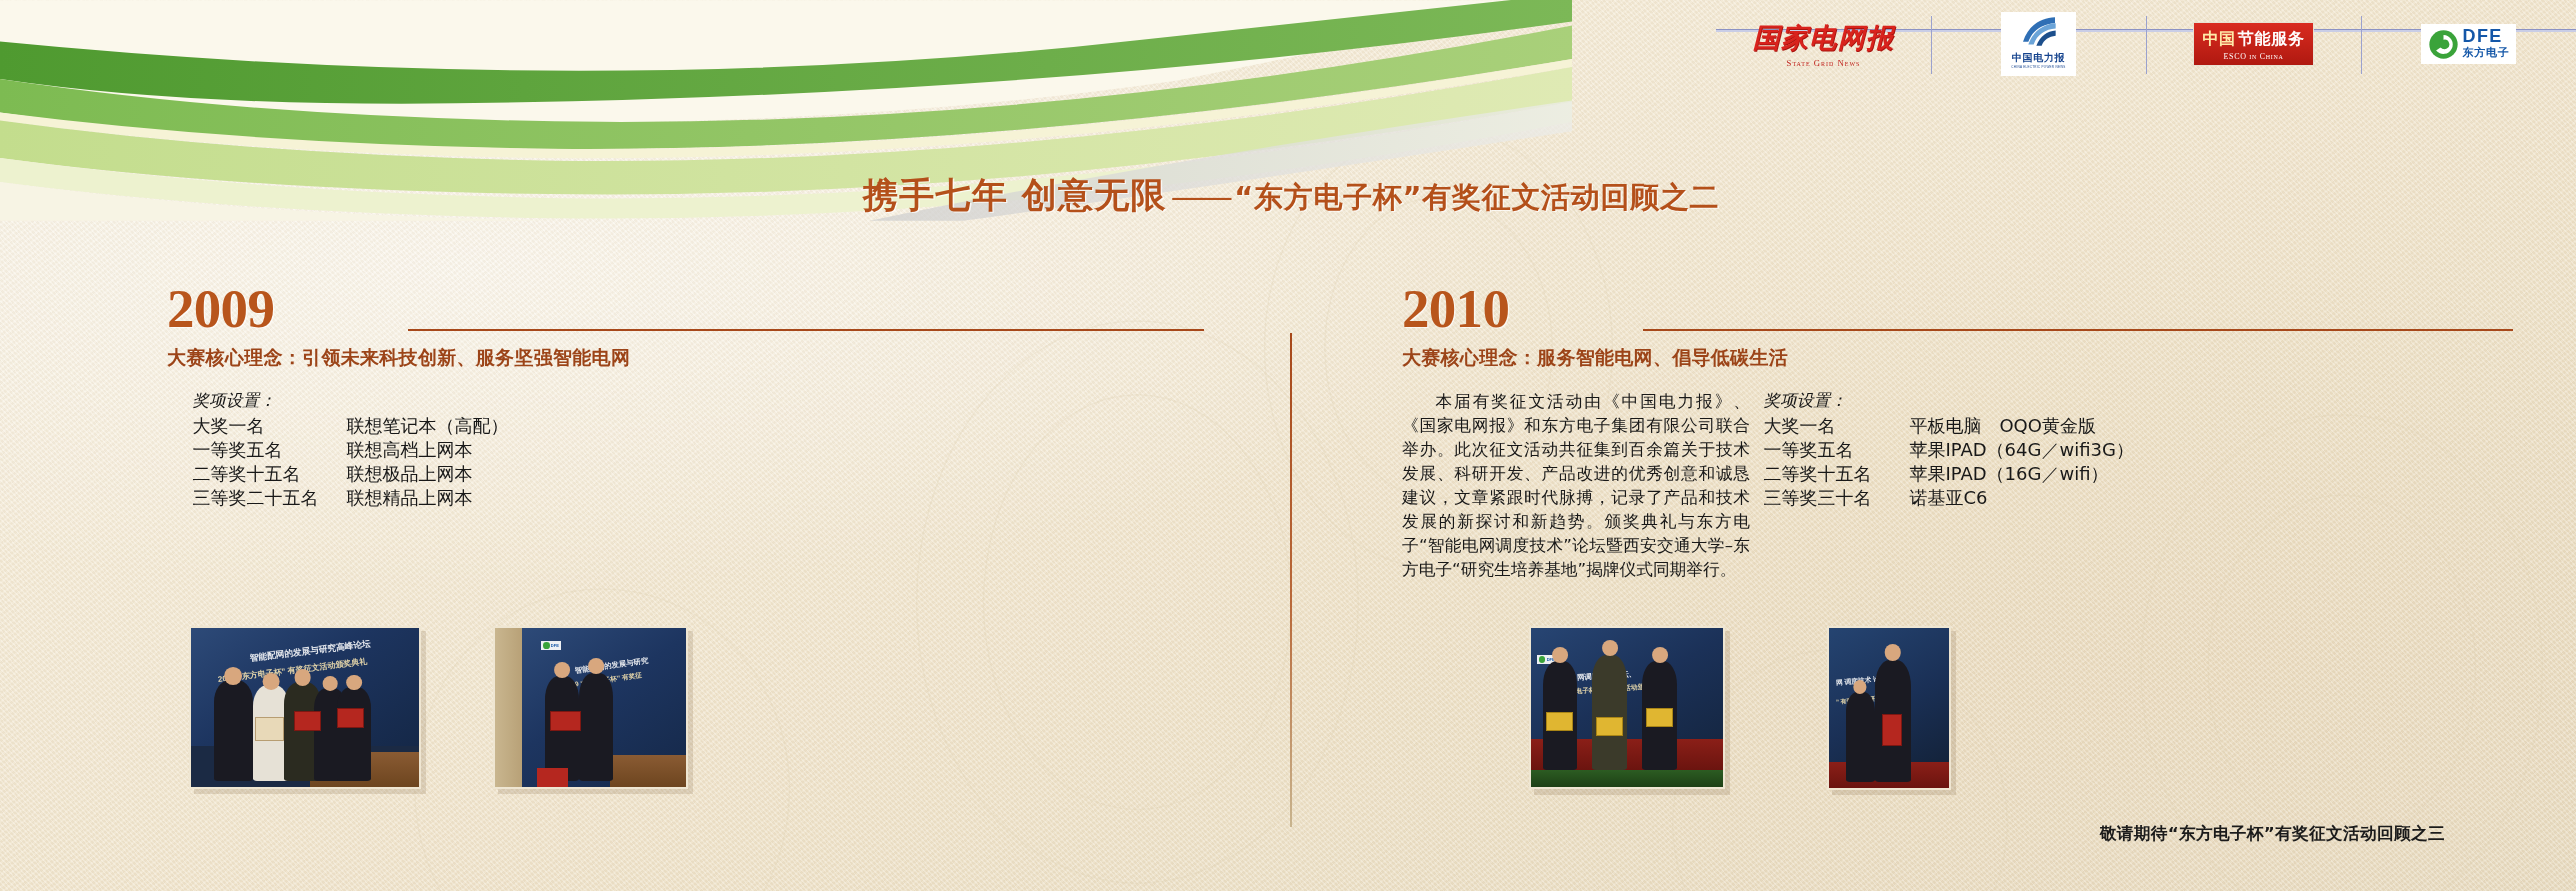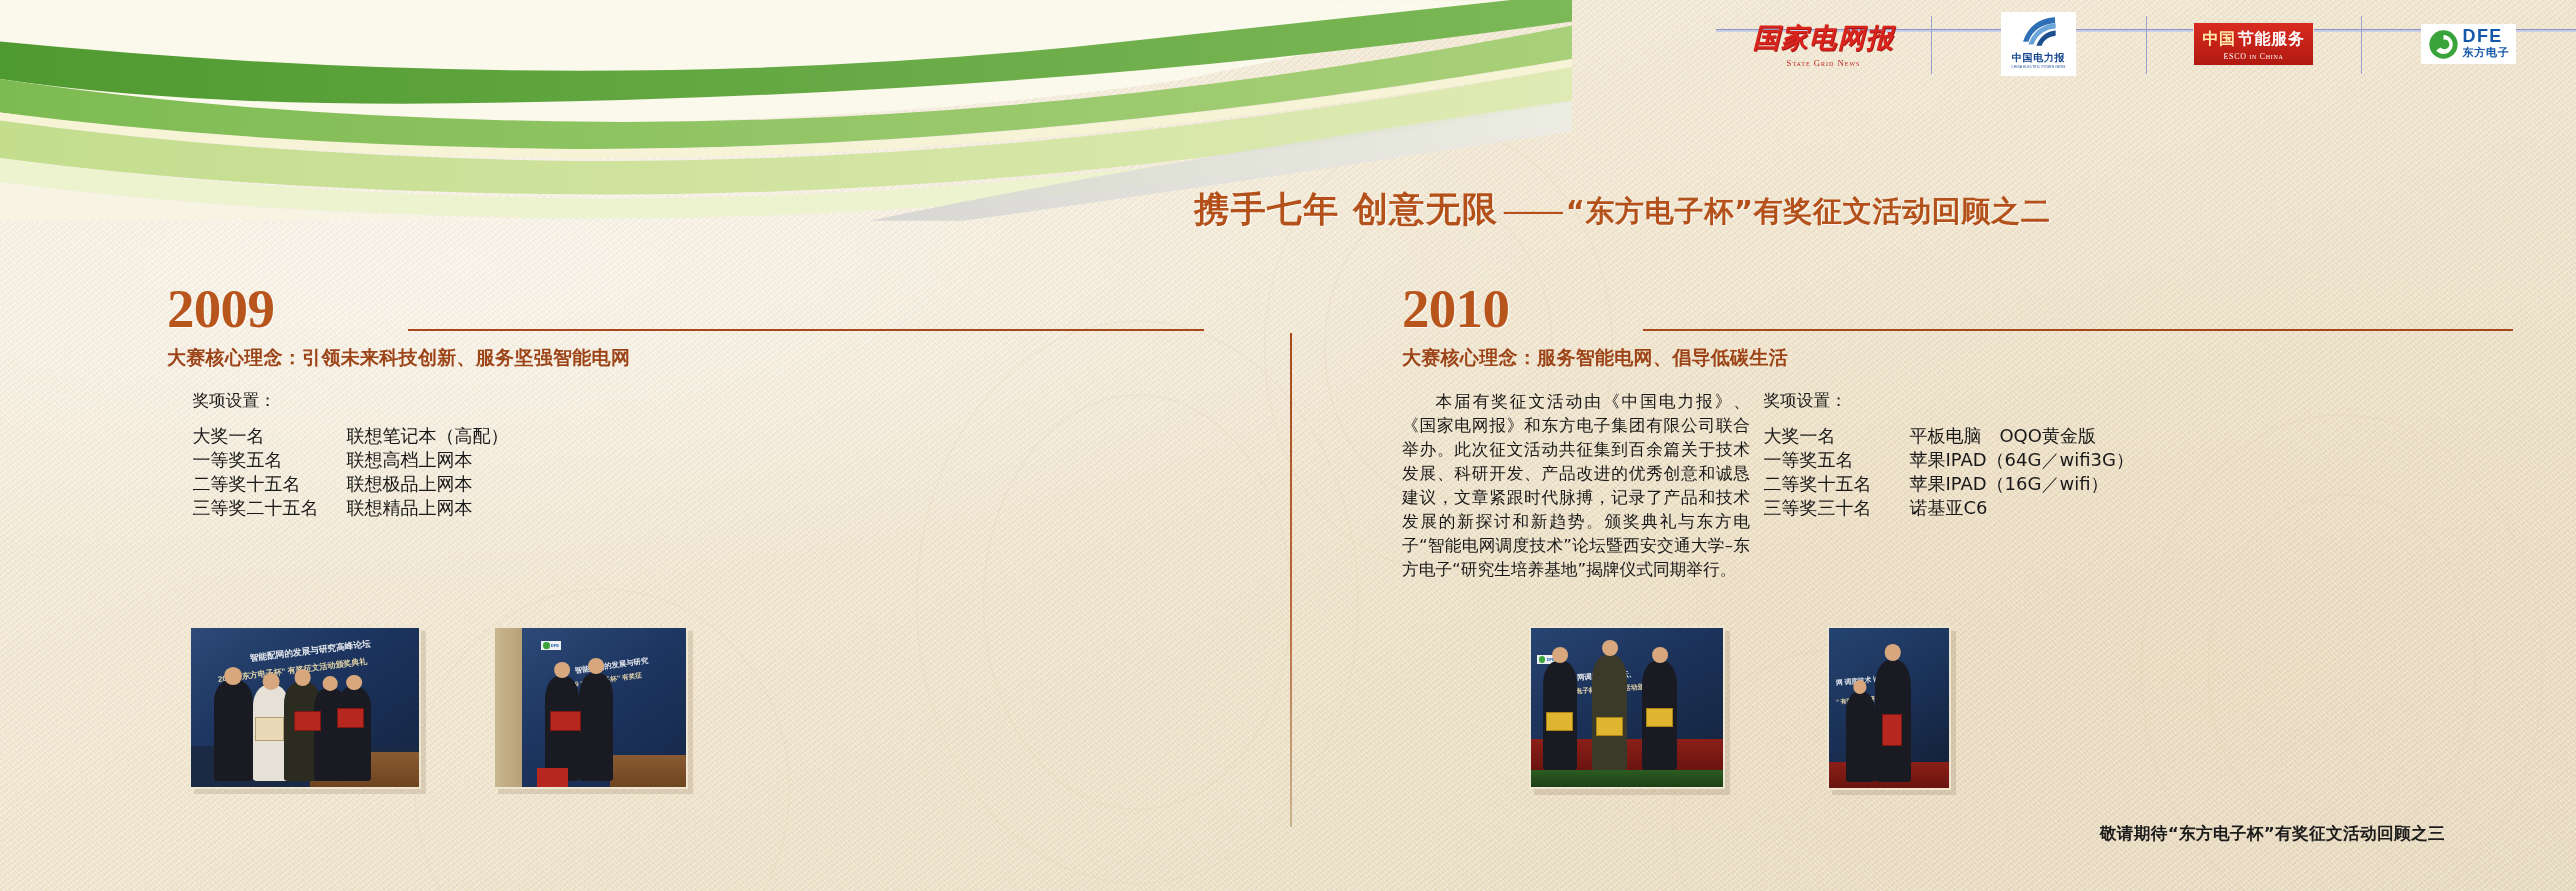--- a/index.html
+++ b/index.html
@@ -83,23 +83,22 @@
     font-family:"Liberation Serif",serif; font-variant:small-caps; color:#ffffff; }
 
   .lg-dfe { background:#fff; display:flex; align-items:center; gap:4px; padding:4px 6.7px; }
   .lg-dfe .swirl { width:31px; height:31px; }
   .lg-dfe .txt .en { font-size:18px; font-weight:bold; color:#1457a8; letter-spacing:1.3px;
      font-family:"Liberation Sans",sans-serif; line-height:.95;}
   .lg-dfe .txt .cn { font-size:11px; font-weight:bold; color:#1457a8; letter-spacing:0.7px;text-align:center; }
 
   
   #main-title {
-    position:absolute; left:863px; top:186px; width:1519px; height:48px;
+    position:absolute; left:863px; top:172px; width:1519px; height:48px;
     white-space:nowrap;
-    text-align:center;
   }
   #main-title .t1 {
     font-size:35px; font-weight:bold; color:#b4501a; letter-spacing:1.3px;
     font-family:"DejaVu Sans","Liberation Sans",sans-serif;
     text-shadow:1.3px 1.3px 0 rgba(255,255,255,.75);
   }
   #main-title .dash { font-size:31px; color:#b4501a; margin:0 5.4px; letter-spacing:-2.7px; }
   #main-title .t2 {
     font-size:29px; font-weight:bold; color:#b4501a; letter-spacing:0.7px;
     font-family:"DejaVu Sans","Liberation Sans",sans-serif;
@@ -134,21 +133,21 @@
   .body-text {
     font-size:16.7px; line-height:24px; color:#181818; text-align:justify;
     font-family:"DejaVu Sans","Liberation Sans",sans-serif;
   }
   #col-2009 .body-text { width:333px; }
   #col-2010 .body-text { width:348px; }
   .body-text p { text-indent:2em; }
 
   .awards { margin-left:25.4px; font-size:16.7px; line-height:23.4px; color:#181818;
     font-family:"DejaVu Sans","Liberation Sans",sans-serif; white-space:nowrap; }
-  .awards .title { margin-bottom:12px; }
+  .awards .title { margin-bottom:2px;font-style:italic; }
   .awards table { border-collapse:collapse; }
   .awards td { padding:0 0 0.7px 0; vertical-align:top; font-size:18px; line-height:23.4px; }
   .awards td.rank { width:154px; }
   #col-2010 .awards { margin-left:13.4px; }
   #col-2010 .awards td.rank { width:146px; }
 
   
   .photos { position:absolute; display:flex; }
   #photos-2009 { left:189px; top:626px; }
   #photos-2010 { left:1529px; top:626px; }

